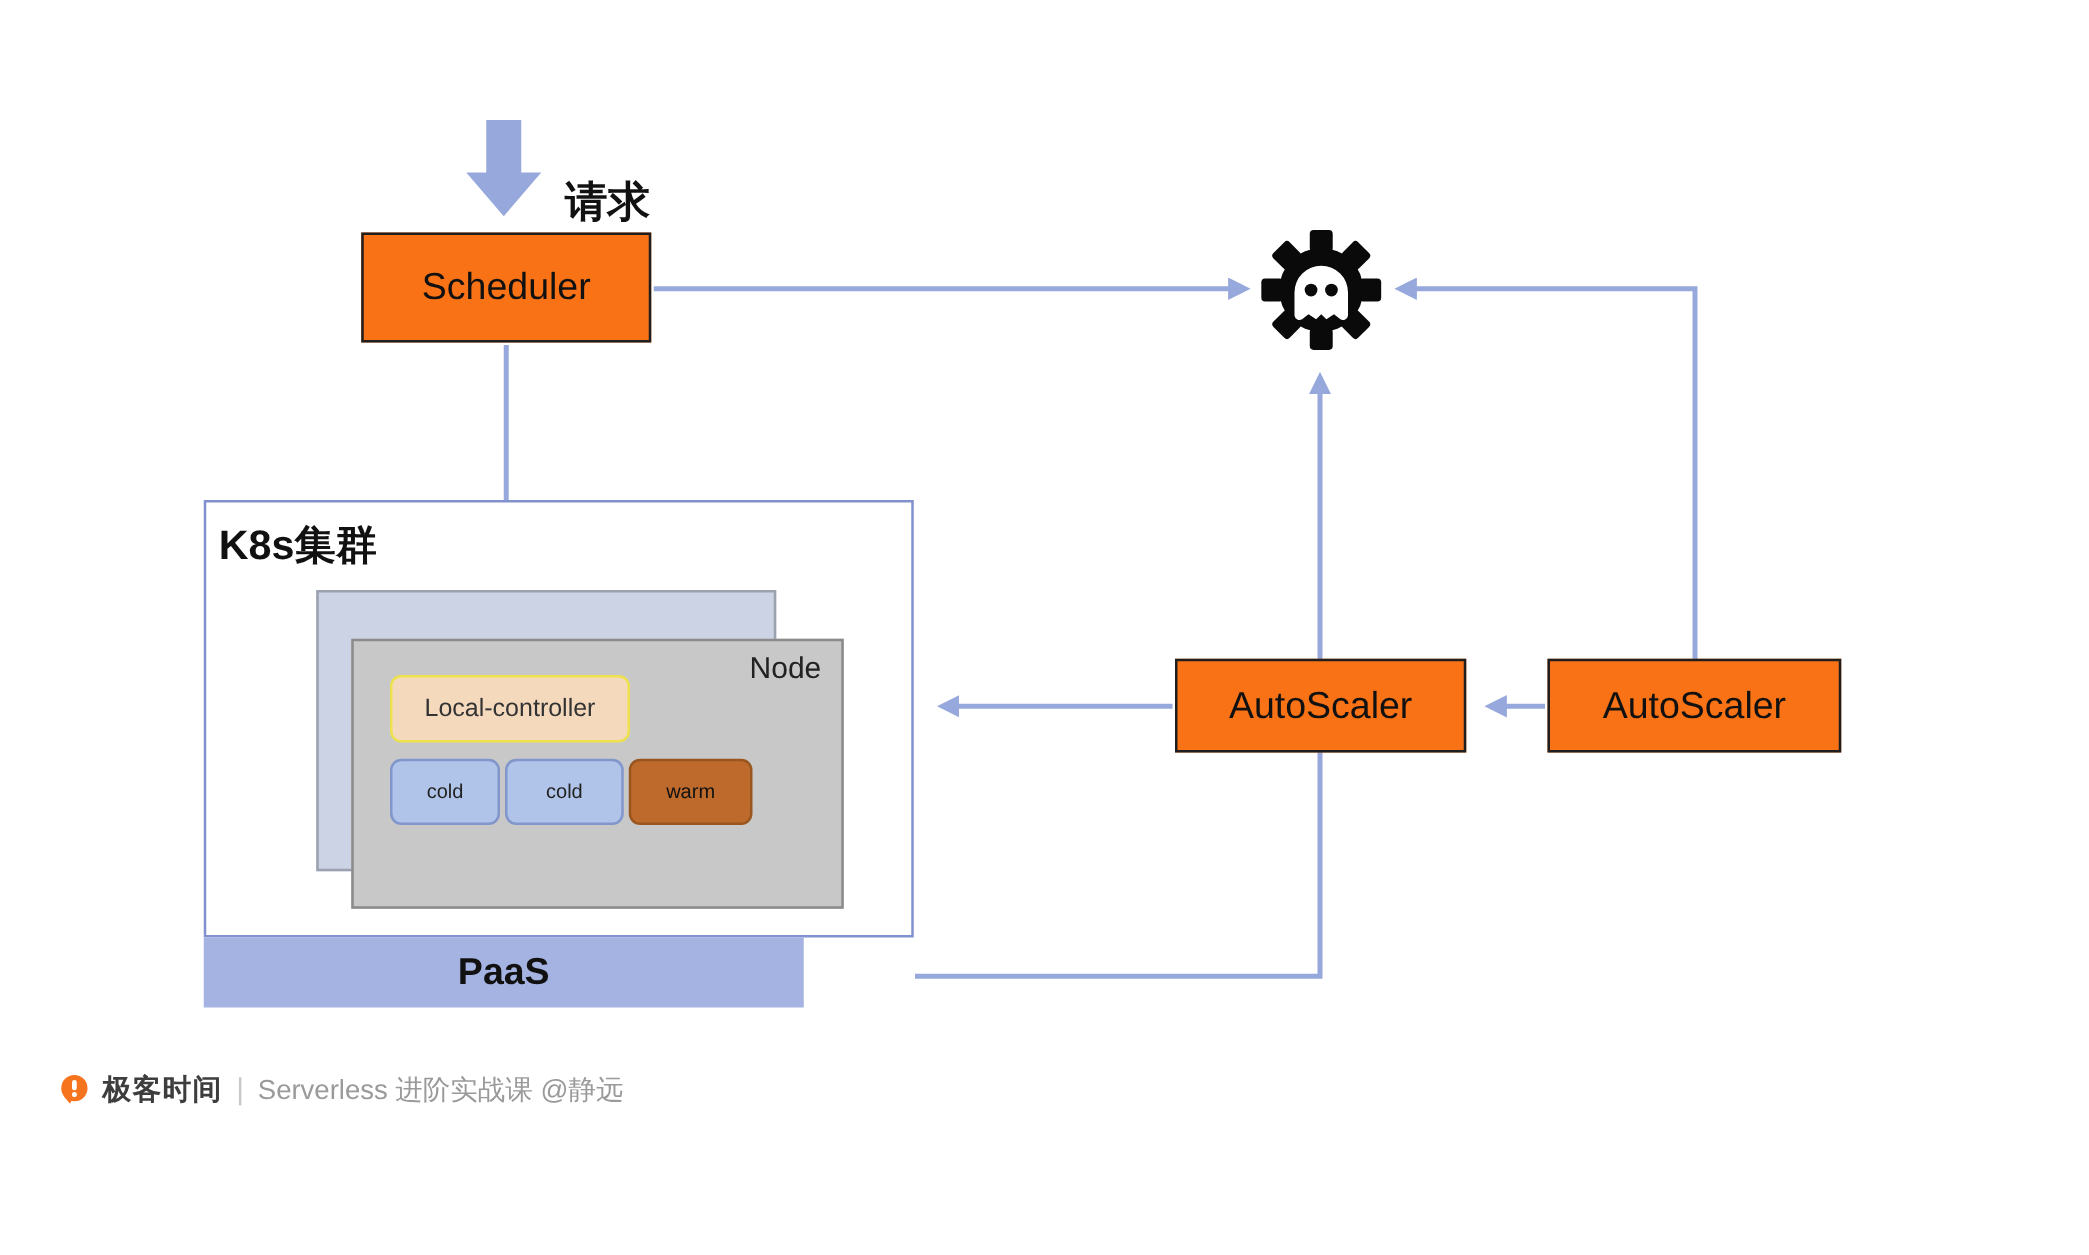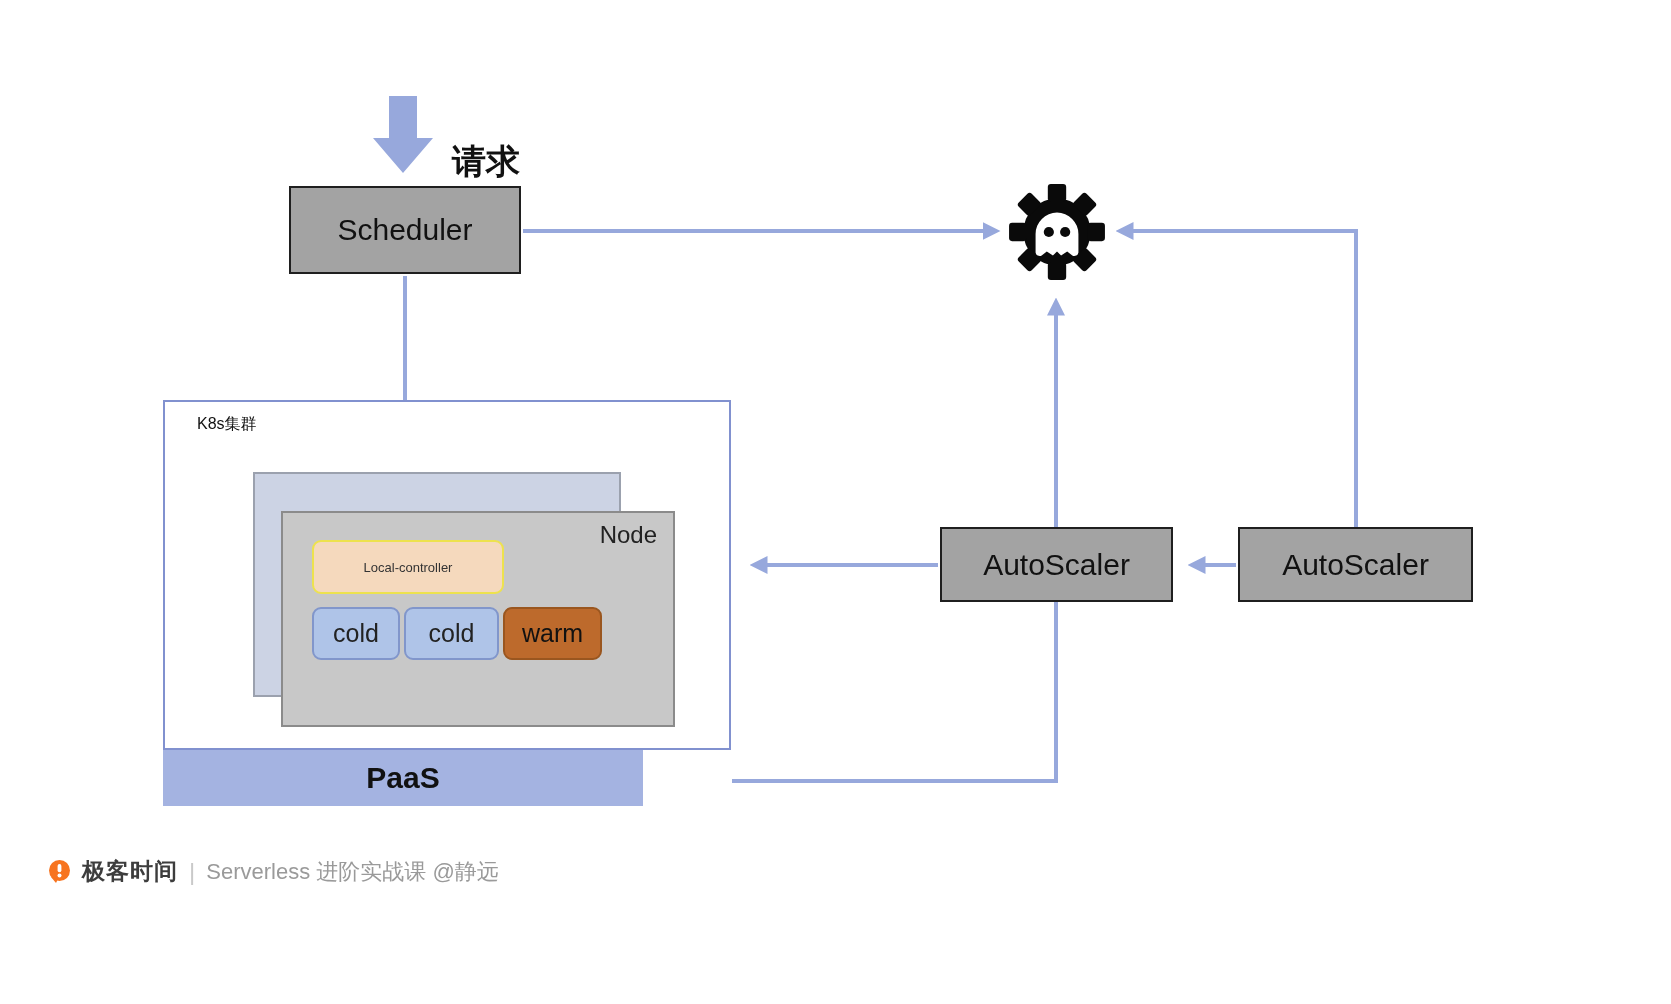--- a/index.html
+++ b/index.html
@@ -21,21 +21,21 @@
     width: 1671px; height: 1004px;
     z-index: 1;
   }
   .overlay .connector { stroke: var(--arrow, #97A8DC); stroke-width: 4; fill: none; }
   .overlay .arrowhead { fill: var(--arrow, #97A8DC); }
   .overlay .request-arrow { fill: var(--arrow, #97A8DC); }
 
   
   .node-box-white {
     position: absolute;
-    background: #a3a3a3;
+    background: #f97316;
     border: 2px solid #1f1f1f;
     display: flex;
     align-items: center;
     justify-content: center;
     font-size: 30px;
     color: #111;
     z-index: 2;
   }
 
   .request-label {
@@ -52,23 +52,23 @@
   .k8s-cluster {
     position: absolute;
     left: 163px; top: 400px;
     width: 568px; height: 350px;
     background: #ffffff;
     border: 2px solid var(--k8s-border, #8191CF);
     z-index: 2;
   }
   .k8s-label {
     position: absolute;
-    left: 32px; top: 12px;
-    font-size: 16px;
-    font-weight: 400;
+    left: 10px; top: 12px;
+    font-size: 33px;
+    font-weight: 700;
     color: #111;
   }
 
   .stack-back {
     position: absolute;
     left: 253px; top: 472px;
     width: 368px; height: 225px;
     background: var(--stack-fill, #CCD3E4);
     border: 2px solid var(--stack-border, #9BA1AE);
     z-index: 2;
@@ -93,33 +93,33 @@
   .local-controller {
     position: absolute;
     left: 29px; top: 27px;
     width: 192px; height: 54px;
     background: var(--local-fill, #F5D9BD);
     border: 2px solid var(--local-border, #EDE24E);
     border-radius: 9px;
     display: flex;
     align-items: center;
     justify-content: center;
-    font-size: 13px;
+    font-size: 20px;
     color: #333;
   }
 
   .pod {
     position: absolute;
     top: 94px;
     height: 53px;
     border-radius: 9px;
     display: flex;
     align-items: center;
     justify-content: center;
-    font-size: 25px;
+    font-size: 16px;
   }
   .pod.cold {
     background: var(--cold-fill, #AFC4E8);
     border: 2px solid var(--cold-border, #8196CB);
     color: #222;
   }
   .pod.warm {
     background: var(--warm-fill, #BD6A2C);
     border: 2px solid var(--warm-border, #9A561F);
     color: #111;

